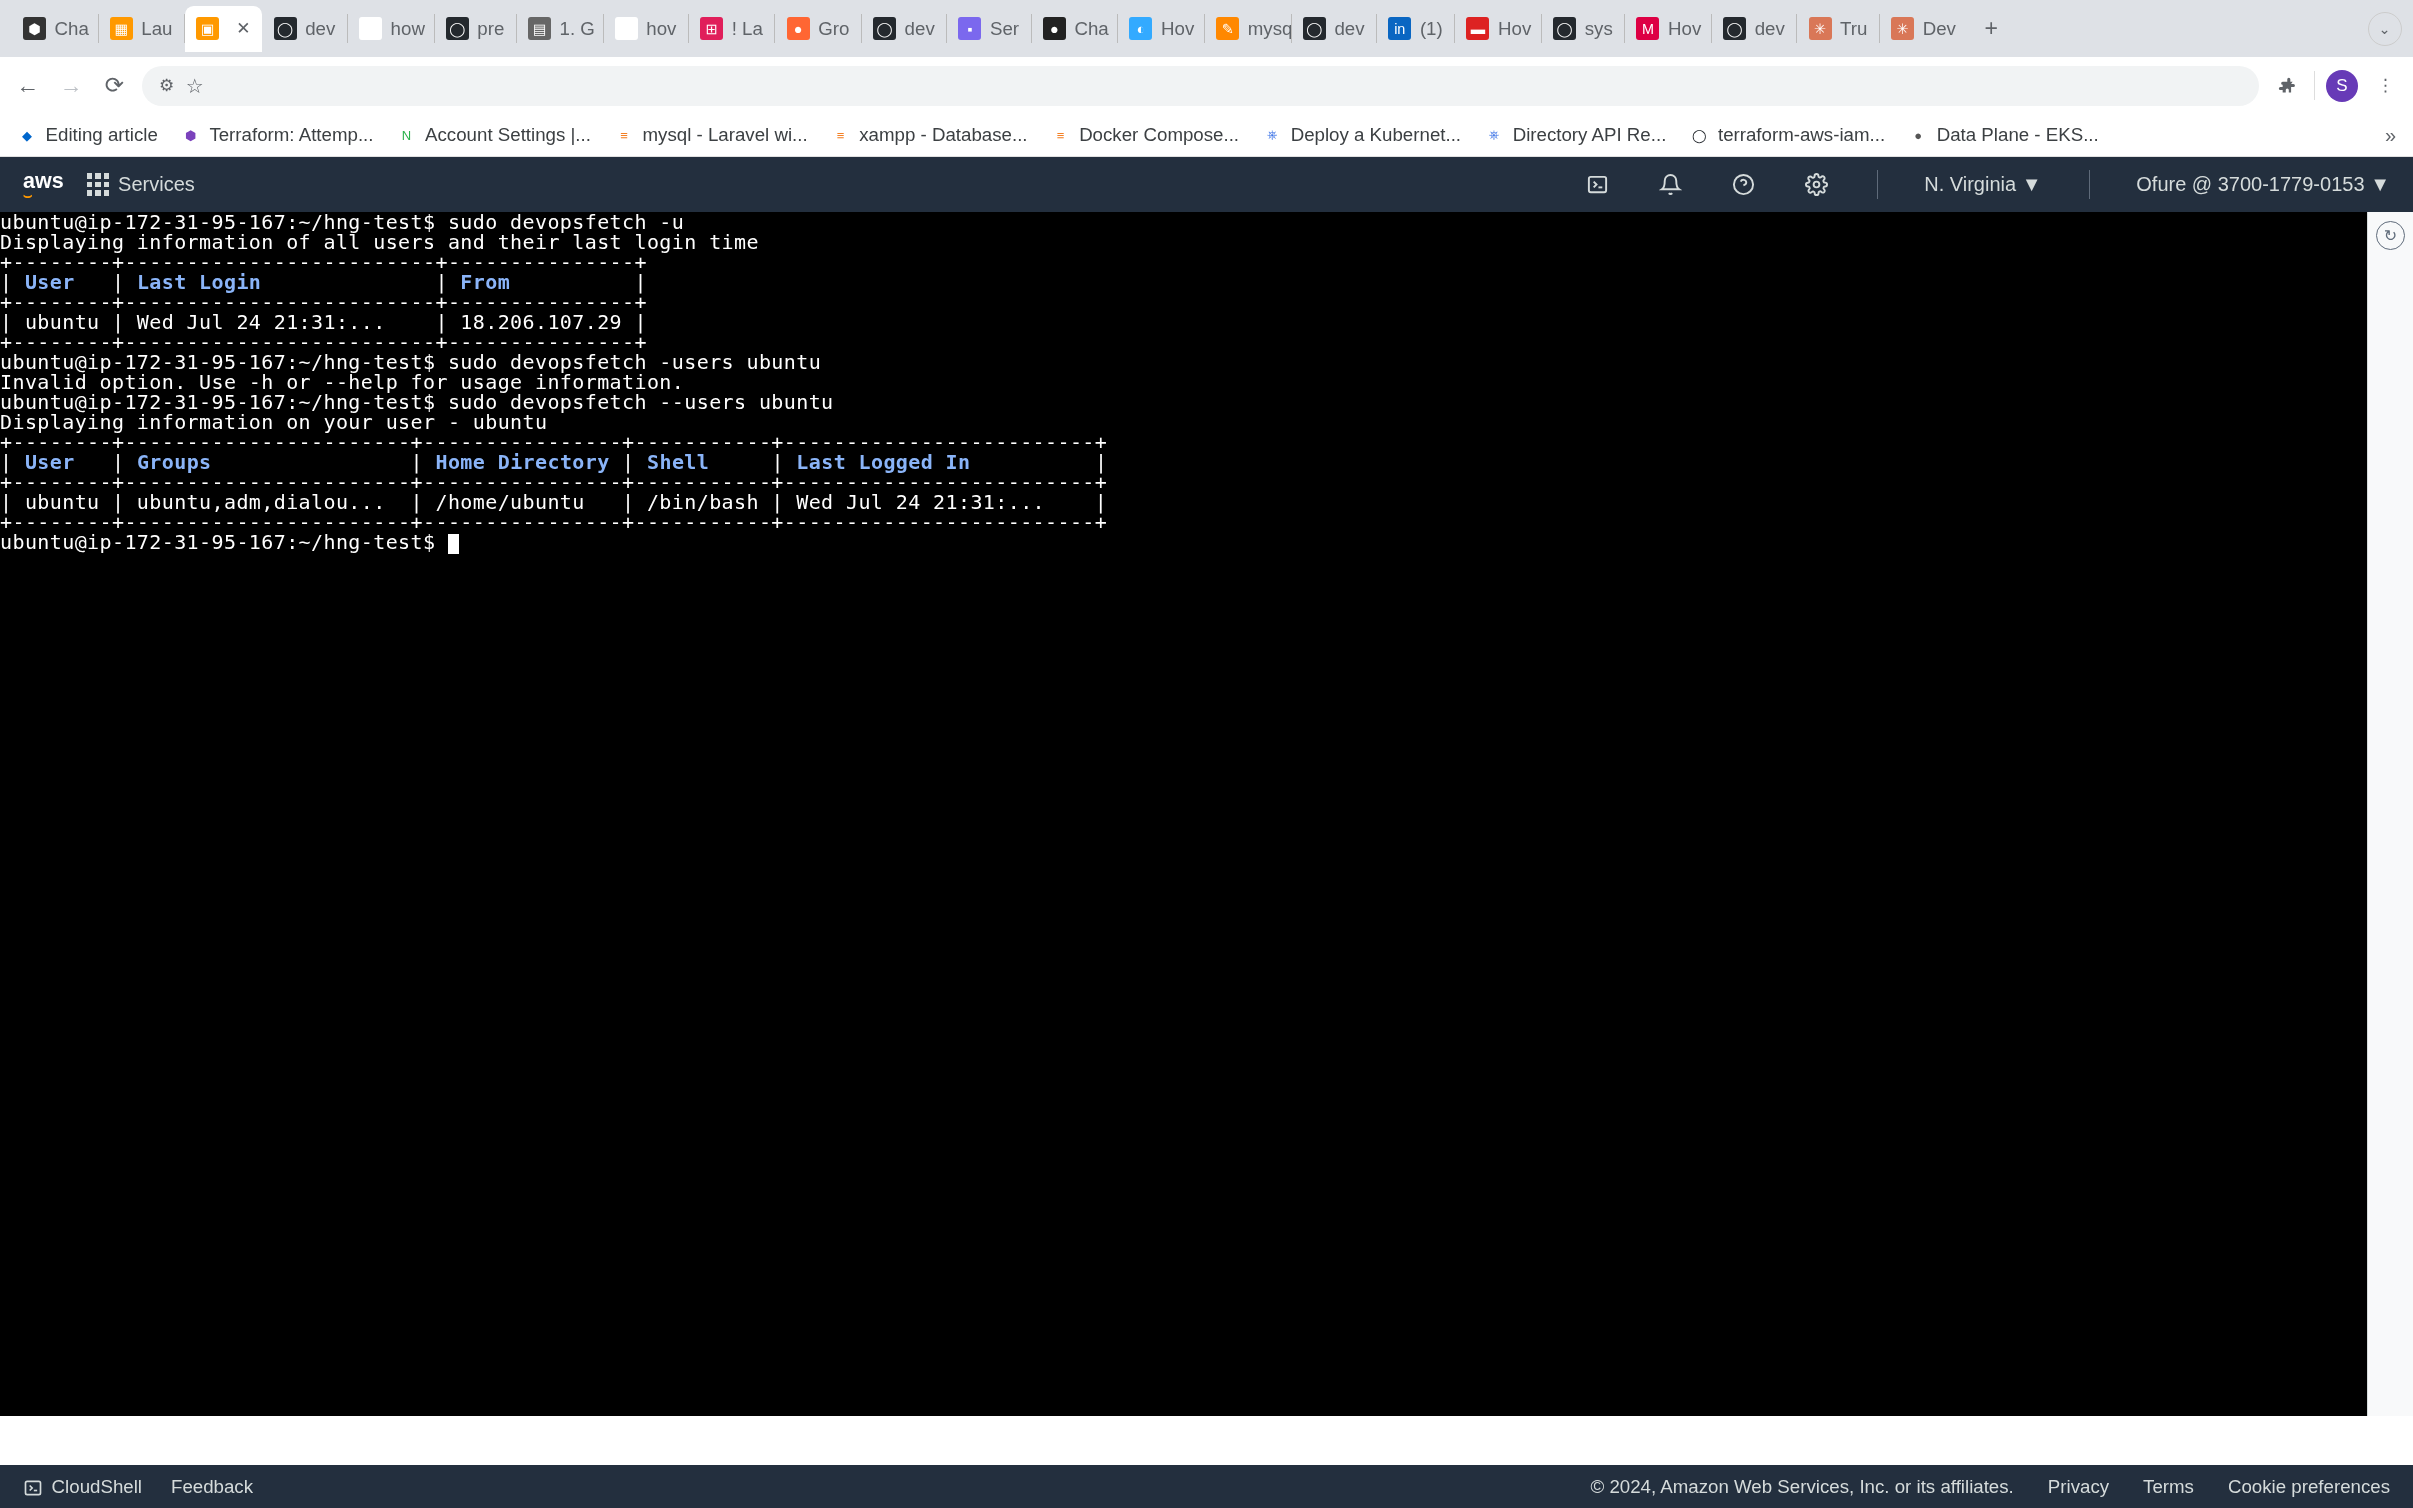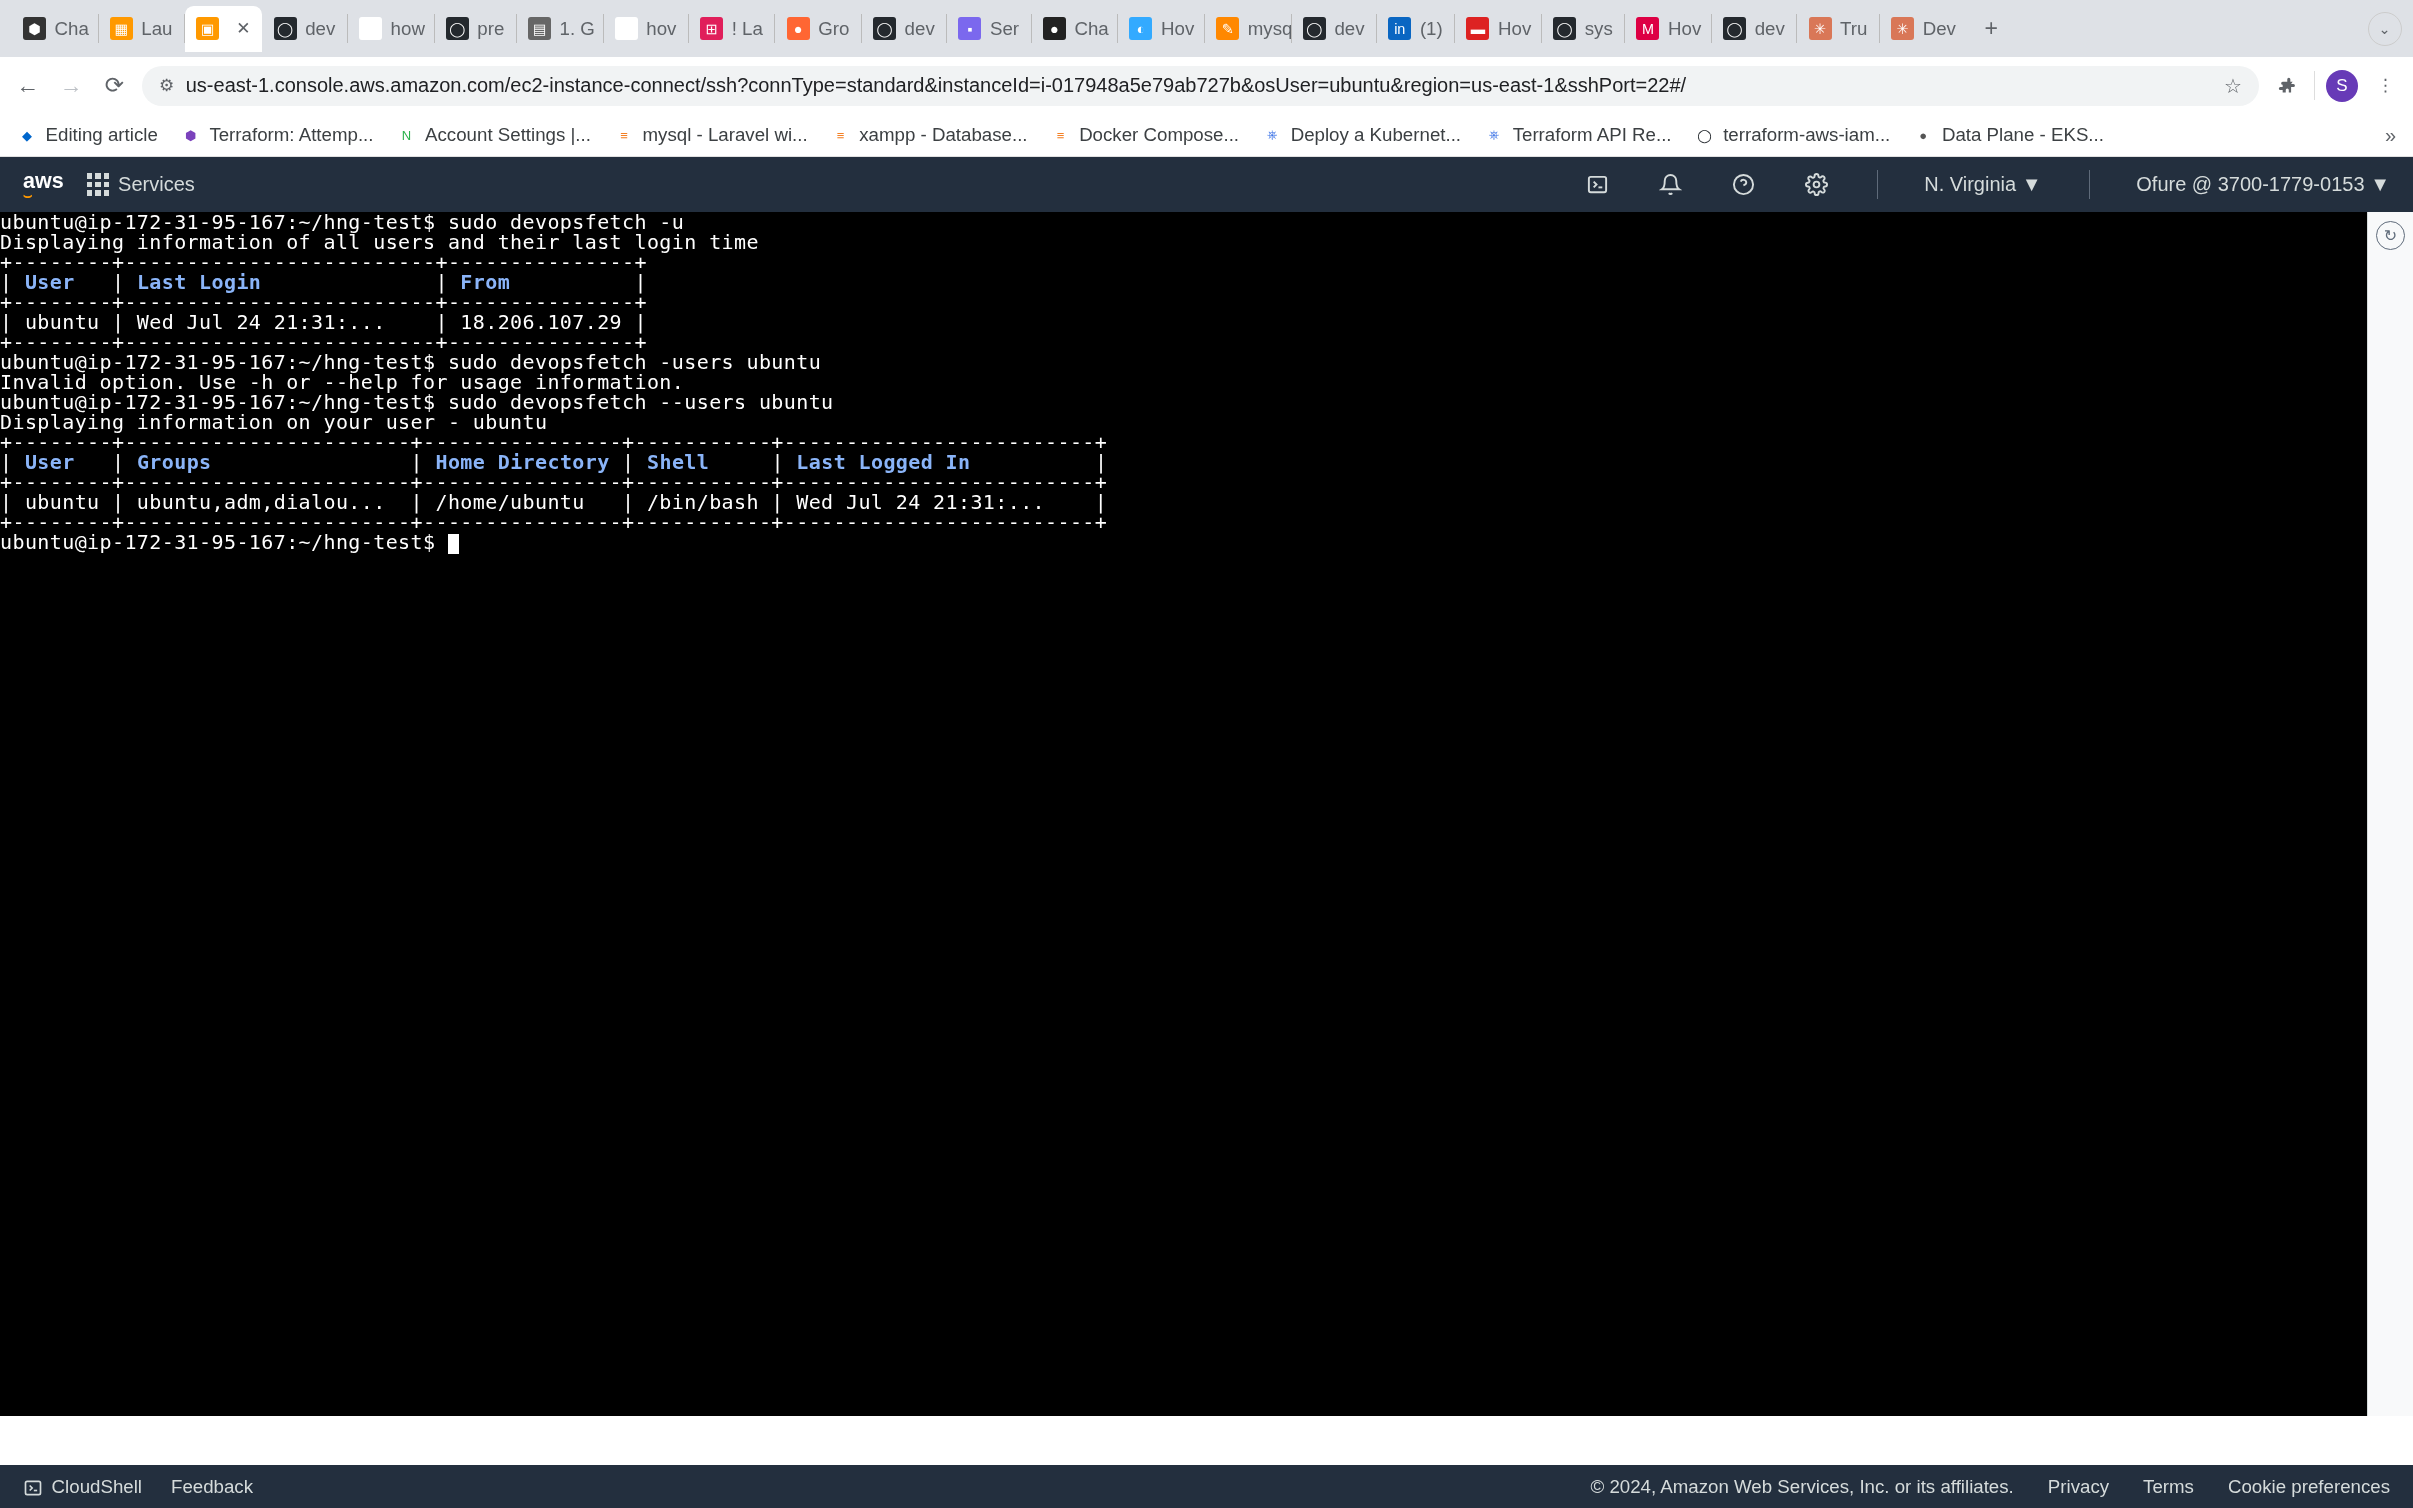--- a/index.html
+++ b/index.html
@@ -186,21 +186,20 @@
       <div class="new-tab">+</div>
       <div class="tab-dropdown">⌄</div>
     </div>
 
   <div class="addr-bar">
     <div class="nav-btn">←</div>
     <div class="nav-btn disabled">→</div>
     <div class="nav-btn">⟳</div>
     <div class="url-box">
       <span class="secure">⚙</span>
-      <span class="url-text">us-east-1.console.aws.amazon.com/ec2-instance-connect/ssh?connType=standard&amp;instanceId=i-017948a5e79ab727b&amp;osUser=ubuntu&amp;region=us-east-1&amp;sshPort=22#/</span>
       <span class="star">☆</span>
     </div>
     <div class="ext-icon">
       <svg width="23" height="23" viewBox="0 0 24 24" fill="none" stroke="#5f6368" stroke-width="2">
           <path d="M20 7h-3V4a2 2 0 0 0-4 0v3H7a2 2 0 0 0 0 4v3H4a2 2 0 0 0 0 4h3v3h4v-3a2 2 0 0 1 4 0v3h3v-7h3a2 2 0 0 0 0-4h-3z" stroke="none" fill="#5f6368" transform="scale(0.8) translate(3 3)"></path>
         </svg>
     </div>
     <div style="width:0.7px;height:29px;background:#ddd"></div>
     <div class="profile-icon">S</div>
     <div class="menu-icon">⋮</div>
@@ -230,21 +229,21 @@
       <div class="bookmark">
         <div class="bm-favicon" style="color: rgb(244, 128, 36);">≡</div>
         <span>Docker Compose...</span>
       </div>
       <div class="bookmark">
         <div class="bm-favicon" style="color: rgb(50, 108, 229);">⎈</div>
         <span>Deploy a Kubernet...</span>
       </div>
       <div class="bookmark">
         <div class="bm-favicon" style="color: rgb(50, 108, 229);">⎈</div>
-        <span>Terraform API Re...</span>
+        <span>Directory API Re...</span>
       </div>
       <div class="bookmark">
         <div class="bm-favicon" style="color: rgb(36, 41, 46);">◯</div>
         <span>terraform-aws-iam...</span>
       </div>
       <div class="bookmark">
         <div class="bm-favicon" style="color: rgb(85, 85, 85);">●</div>
         <span>Data Plane - EKS...</span>
       </div>
       <div class="bm-more">»</div>

